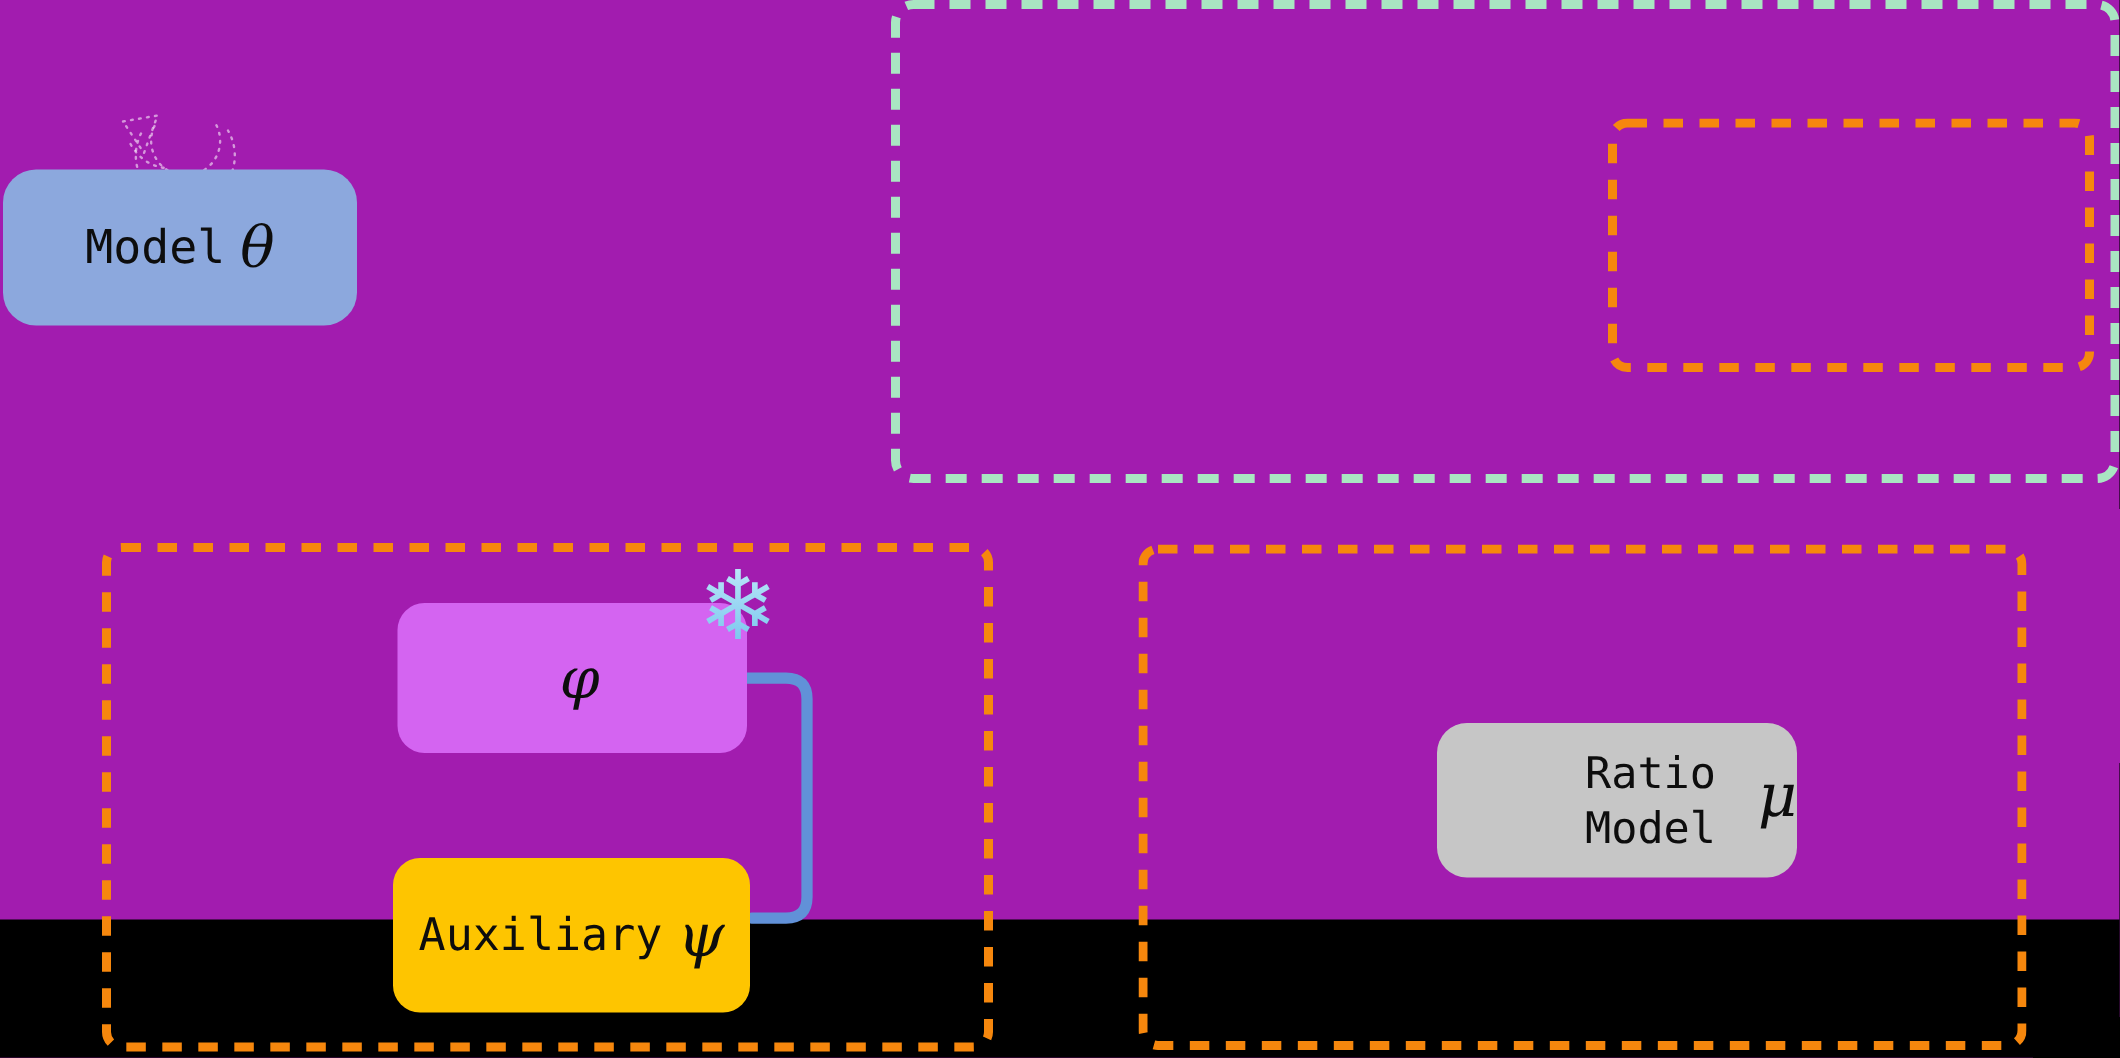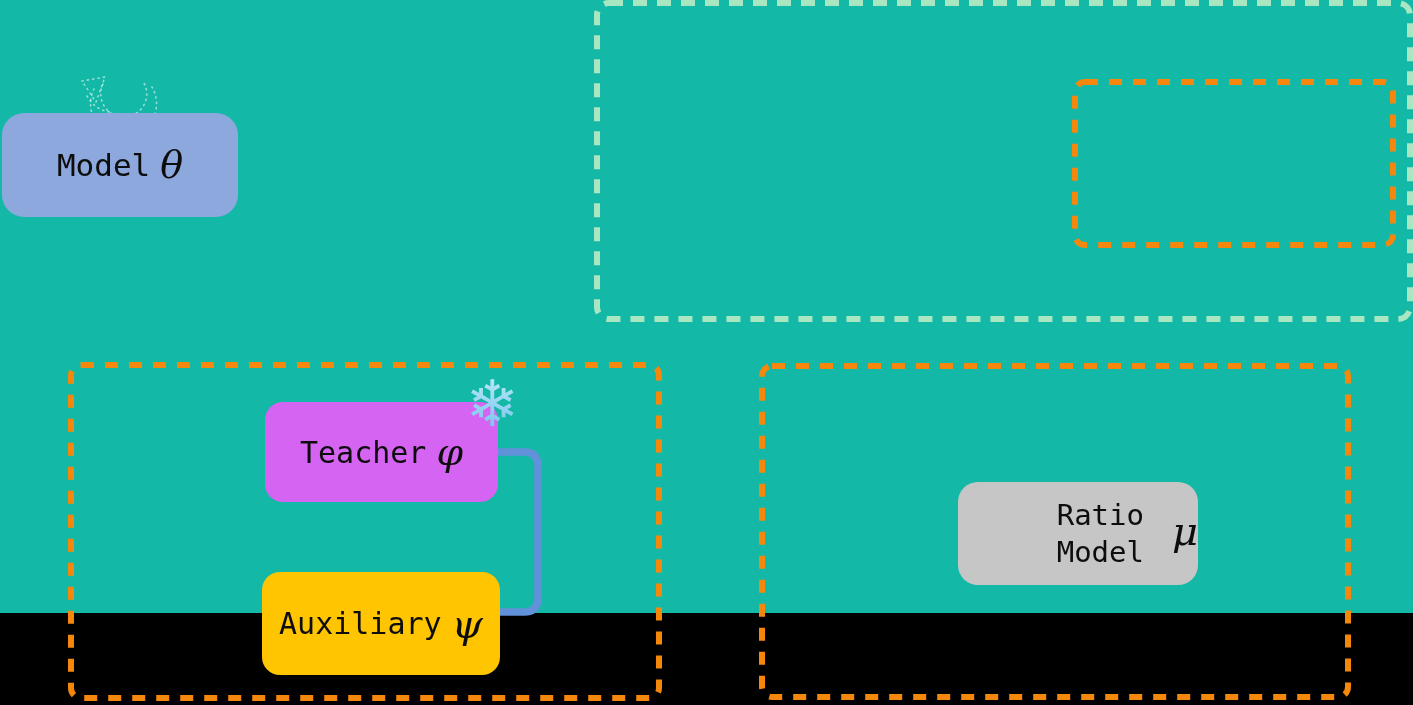--- a/index.html
+++ b/index.html
@@ -8,21 +8,21 @@
     background: #000000;
     width: 1413px;
     height: 705px;
     overflow: hidden;
     font-family: "DejaVu Sans Mono", monospace;
   }
   .canvas {
     position: relative;
     width: 1413px;
     height: 613px;
-    background: #14b8a6;
+    background: #a21caf;
   }
   .abs { position: absolute; }
 
   
   .node {
     position: absolute;
     display: flex;
     align-items: center;
     justify-content: center;
     color: #0d0d0d;
@@ -128,21 +128,20 @@
 
   <svg class="abs" style="left:759px; top:363px;" width="592" height="338">
     <rect x="3" y="3" width="586" height="331" rx="10" fill="none" stroke="#f6870d" stroke-width="6" stroke-dasharray="13 11"></rect>
   </svg>
 
   <svg class="abs" style="left:494px; top:444px;" width="52" height="176">
     <path d="M 0 8 H 30 Q 44 8 44 22 V 154 Q 44 168 30 168 H 7" fill="none" stroke="#6191d8" stroke-width="7.5" stroke-linecap="round" stroke-linejoin="round"></path>
   </svg>
 
   <div class="node teacher-node">
-    <span class="label">Teacher</span>
     <span class="greek">φ</span>
   </div>
 
   <svg class="abs snowflake-wrap" width="68" height="68" viewBox="0 0 68 68">
     <defs>
       <linearGradient id="sfgrad" x1="0" y1="0" x2="0" y2="1">
         <stop offset="0" stop-color="#c8edfb"></stop>
         <stop offset="0.55" stop-color="#93d3f2"></stop>
         <stop offset="1" stop-color="#6abeec"></stop>
       </linearGradient>

